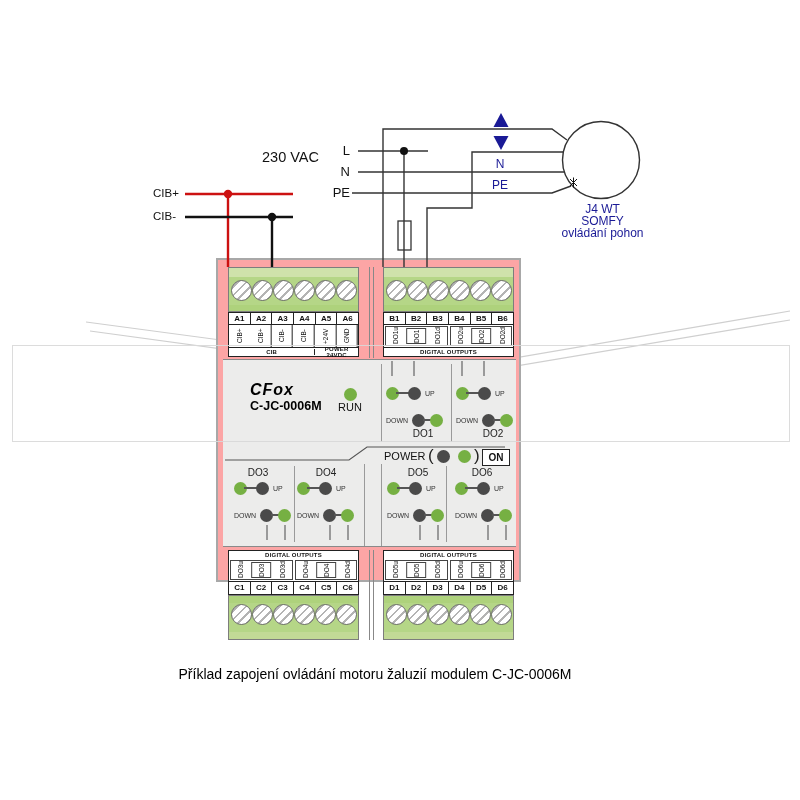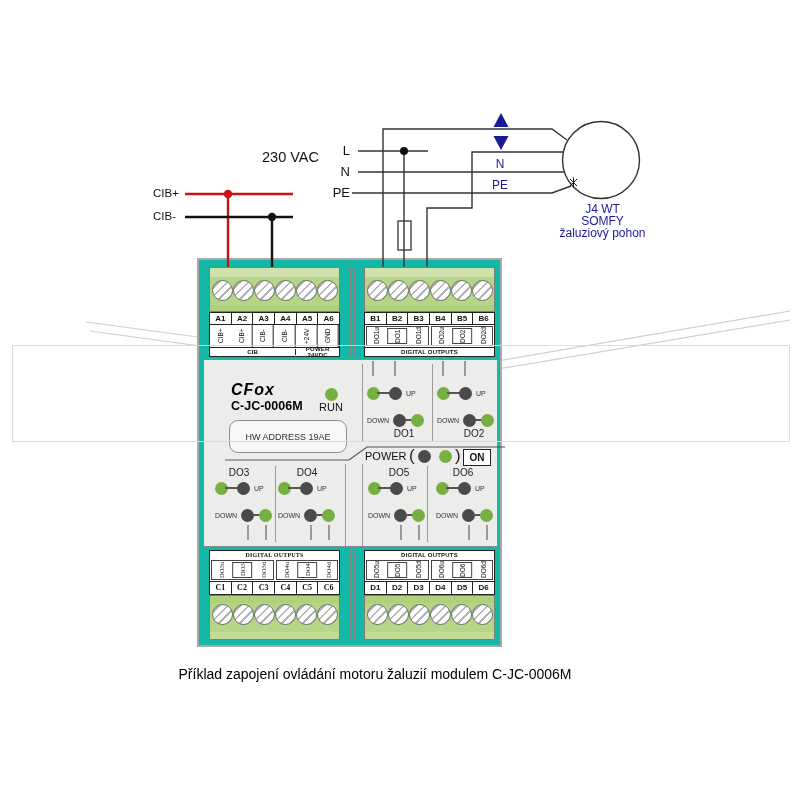--- a/index.html
+++ b/index.html
@@ -1,22 +1,22 @@
 <!DOCTYPE html>
 <html><head>
 <meta charset="utf-8">
 <style>
   html,body{margin:0;padding:0;background:#fff;}
   body{width:800px;height:800px;position:relative;overflow:hidden;
        font-family:"Liberation Sans",sans-serif;color:#111;}
   .lbl{position:absolute;white-space:nowrap;}
   .navy{color:#1a1a96;}
   
-  #module{position:absolute;left:197px;top:258px;width:305px;height:389px;
-          background:#14b8a6;border:2px solid #a8a8a8;box-sizing:border-box;z-index:10;}
+  #module{position:absolute;left:216px;top:258px;width:305px;height:324px;
+          background:#fca5a5;border:2px solid #a8a8a8;box-sizing:border-box;z-index:10;}
   .panelbg{position:absolute;left:5px;top:99px;width:293px;height:188px;background:#ececeb;
            border-top:1px solid #8a8a8a;border-bottom:1px solid #8a8a8a;box-sizing:border-box;}
   .tblock{position:absolute;width:131px;}
   .greenstrip{position:relative;height:45px;box-sizing:border-box;border:1px solid #7d7d7d;
               background:linear-gradient(#cfe2ab 0 9px,#b5d687 9px 37px,#aed27c 37px);}
   .greenstrip.bot{background:linear-gradient(#aed27c 0 7px,#b5d687 7px 36px,#c2da96 36px);}
   .screw{position:absolute;width:21px;height:21px;border-radius:50%;box-sizing:border-box;
          border:1px solid #6e6e6e;
          background:repeating-linear-gradient(135deg,#ffffff 0 4px,#b4b4b4 4px 6px);}
   .trow{display:flex;height:13px;border:1px solid #222;border-collapse:collapse;background:#fff;box-sizing:border-box;}
@@ -172,23 +172,20 @@
     <span class="conn" style="left:10px;top:5px;"></span>
     <span class="led dark" style="left:22px;top:0;"></span>
     <span class="uplbl" style="left:39px;top:3px;">UP</span>
     <span class="dnlbl" style="left:0;top:30px;">DOWN</span>
     <span class="led dark" style="left:26px;top:27px;"></span>
     <span class="conn" style="left:37px;top:32px;"></span>
     <span class="led green" style="left:44px;top:27px;"></span>
   </div>
   <div class="doname" style="left:253px;top:168px;">DO2</div>
 
-  <div class="hwbox" style="left:30px;top:160px;width:116px;height:31px;">
-    <span>HW ADDRESS 19AE</span>
-  </div>
 
   <div class="lbl" style="left:166px;top:190px;font-size:11px;">POWER</div>
   <span class="paren" style="left:210px;top:186px;">(</span>
   <span class="led dark" style="left:219px;top:190px;"></span>
   <span class="led green" style="left:240px;top:190px;"></span>
   <span class="paren" style="left:256px;top:186px;">)</span>
   <div class="onbox" style="left:264px;top:189px;width:26px;height:15px;">
     <span>ON</span>
   </div>
 
@@ -245,21 +242,21 @@
 
   <div class="tick" style="left:48px;top:265px;height:15px;"></div>
   <div class="tick" style="left:66px;top:265px;height:15px;"></div>
   <div class="tick" style="left:111px;top:265px;height:15px;"></div>
   <div class="tick" style="left:129px;top:265px;height:15px;"></div>
   <div class="tick" style="left:201px;top:265px;height:15px;"></div>
   <div class="tick" style="left:219px;top:265px;height:15px;"></div>
   <div class="tick" style="left:269px;top:265px;height:15px;"></div>
   <div class="tick" style="left:287px;top:265px;height:15px;"></div>
 
-  <div class="tblock" style="left:10px;top:290px;font-family:Liberation Serif, serif;">
+  <div class="tblock" style="left:10px;top:290px;">
     <div class="crow topb">
       <span style="flex:1;">DIGITAL OUTPUTS</span>
     </div>
     <div class="srow" style="border-top:none;">
       <span class="sgrp">
         <span class="cell">DO3u</span>
         <span class="cell boxed">DO3</span>
         <span class="cell">DO3d</span>
       </span>
       <span class="sgrp">
@@ -356,18 +353,18 @@
 <div class="lbl" style="left:153px;top:187px;font-size:11.5px;">CIB+</div>
 <div class="lbl" style="left:153px;top:210px;font-size:11.5px;">CIB-</div>
 <div class="lbl navy" style="left:488px;top:157px;width:24px;text-align:center;font-size:12px;">N</div>
 <div class="lbl navy" style="left:485px;top:178px;width:30px;text-align:center;font-size:12px;">PE</div>
 <div class="lbl" style="left:574px;top:134px;font-size:11px;">2</div>
 <div class="lbl" style="left:567px;top:147px;font-size:11px;">3</div>
 <div class="lbl" style="left:568px;top:164px;font-size:11px;">1</div>
 <div class="lbl" style="left:586px;top:133px;width:44px;text-align:center;font-size:38px;font-weight:bold;color:#2a2aa0;">M</div>
 <div class="lbl navy" style="left:540px;top:202px;width:125px;text-align:center;font-size:12px;">J4 WT</div>
 <div class="lbl navy" style="left:540px;top:214px;width:125px;text-align:center;font-size:12px;">SOMFY</div>
-<div class="lbl navy" style="left:540px;top:226px;width:125px;text-align:center;font-size:12px;">žaluziový pohon</div>
+<div class="lbl navy" style="left:540px;top:226px;width:125px;text-align:center;font-size:12px;">ovládání pohon</div>
 
 <div id="watermark">
 </div>
 
 <div class="caption">Příklad zapojení ovládání motoru žaluzií modulem C-JC-0006M</div>
 
 </body></html>

